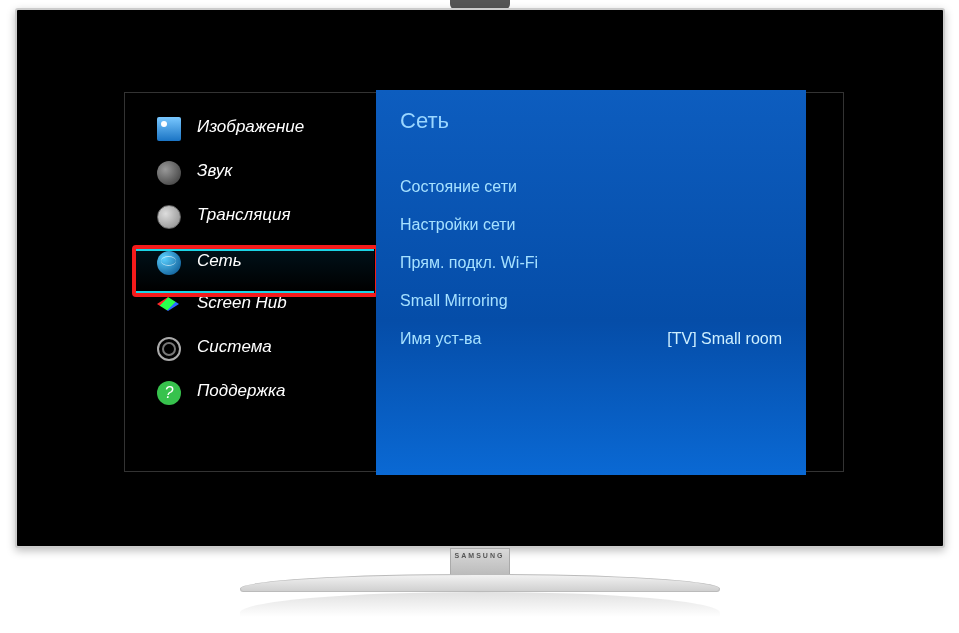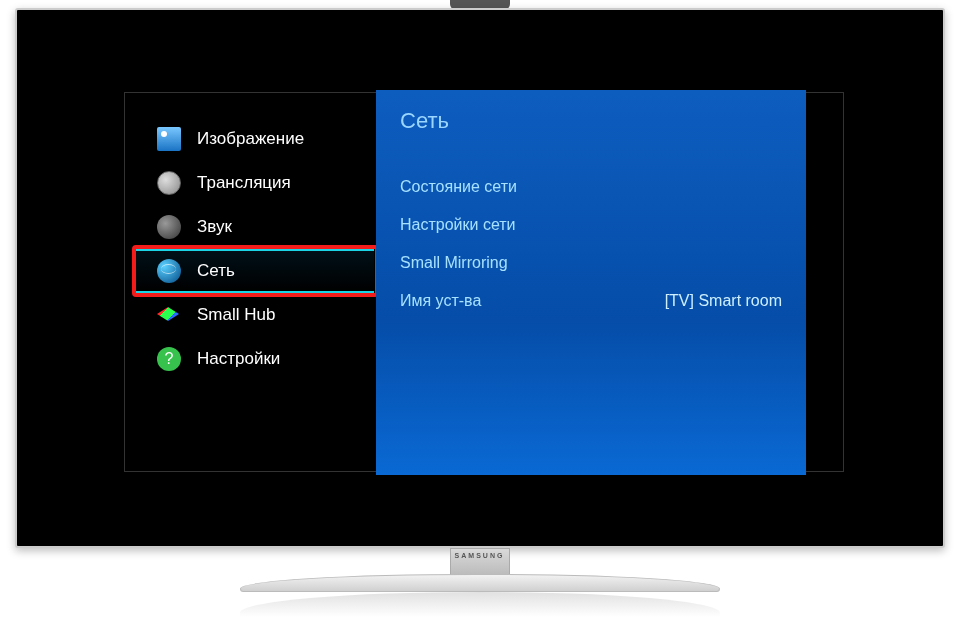--- a/index.html
+++ b/index.html
@@ -90,27 +90,27 @@
   }
 
   .sidebar {
     position: absolute;
     left: 115px;
     top: 100px;
     width: 235px;
   }
   .sidebar-item {
     display: flex;
-    align-items: center;
     height: 44px;
     padding-left: 18px;
     color: #fff;
     font-size: 17px;
     cursor: pointer;
     position: relative;
+    font-style: italic;
   }
   .sidebar-item .icon {
     width: 24px;
     height: 24px;
     margin-right: 16px;
     flex-shrink: 0;
     display: inline-flex;
     align-items:center;
     justify-content:center;
     font-size:16px;
@@ -180,63 +180,70 @@
     <div class="menu-border"></div>
 
     <div class="sidebar">
 
       <div class="sidebar-item">
         <span class="icon ico-picture"></span>
         <span>Изображение</span>
       </div>
 
       <div class="sidebar-item">
+        <span class="icon ico-sound"></span>
+        <span>Звук</span>
+      </div>
+
+      <div class="sidebar-item">
         <span class="icon ico-broadcast"></span>
         <span>Трансляция</span>
-      </div>
-
-      <div class="sidebar-item">
-        <span class="icon ico-sound"></span>
-        <span>Звук</span>
       </div>
 
       <div class="sidebar-item selected">
         <span class="icon ico-network"></span>
         <span>Сеть</span>
       </div>
 
       <div class="sidebar-item">
         <span class="icon ico-smarthub"></span>
-        <span>Small Hub</span>
-      </div>
-
+        <span>Screen Hub</span>
+      </div>
+
+      <div class="sidebar-item">
+        <span class="icon ico-system"></span>
+        <span>Система</span>
+      </div>
 
       <div class="sidebar-item">
         <span class="icon ico-support">?</span>
-        <span>Настройки</span>
+        <span>Поддержка</span>
       </div>
     </div>
 
     <div class="highlight-box" style="left:108px;top:228px;width:247px;height:52px;"></div>
 
     <div class="panel">
       <div class="panel-title">Сеть</div>
 
       <div class="panel-item">
         <span>Состояние сети</span>
       </div>
       <div class="panel-item">
         <span>Настройки сети</span>
       </div>
       <div class="panel-item">
+        <span>Прям. подкл. Wi-Fi</span>
+      </div>
+      <div class="panel-item">
         <span>Small Mirroring</span>
       </div>
       <div class="panel-item">
         <span>Имя уст-ва</span>
-        <span class="val">[TV] Smart room</span>
+        <span class="val">[TV] Small room</span>
       </div>
     </div>
 
   </div>
 </div>
 
 <div class="tv-neck"></div>
 <div class="tv-brand">SAMSUNG</div>
 <div class="tv-stand"></div>
 <div class="tv-reflection"></div>

